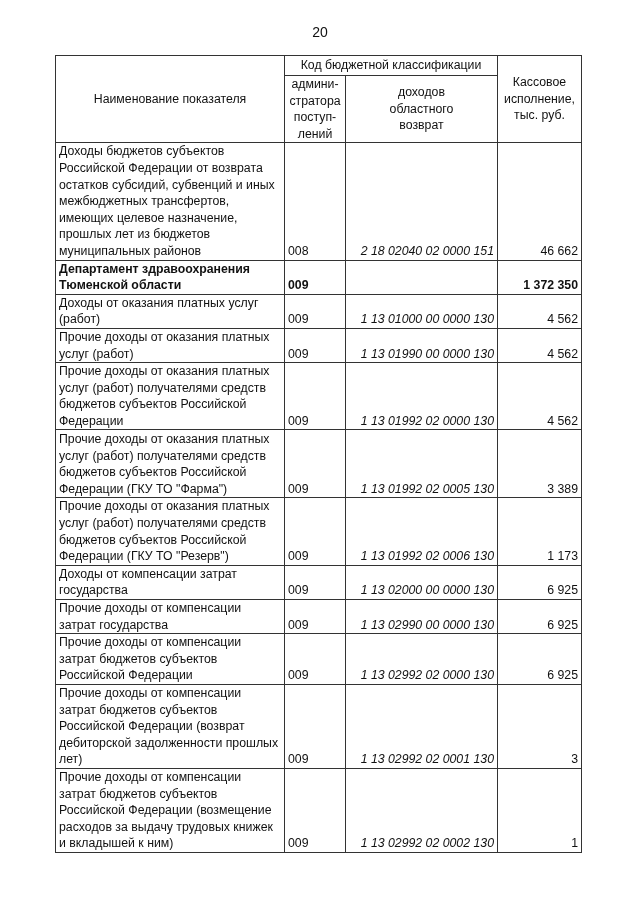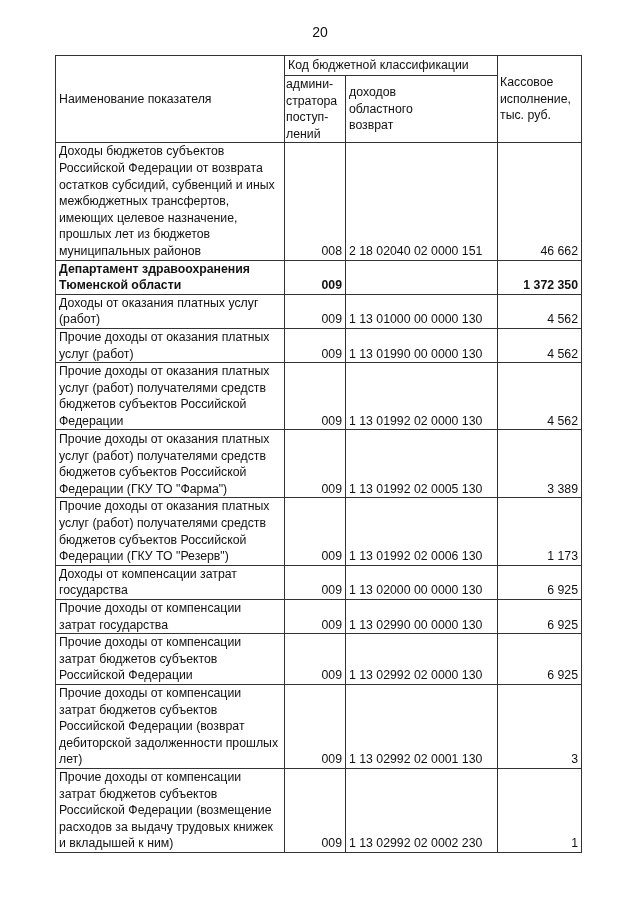--- a/index.html
+++ b/index.html
@@ -3,25 +3,25 @@
 <meta charset="utf-8">
 <style>
   html, body { margin: 0; padding: 0; background: #ffffff; }
   body { width: 640px; height: 905px; position: relative; overflow: hidden;
          font-family: "Liberation Sans", sans-serif; color: #111; }
   .page-num { position: absolute; top: 24px; left: 0; width: 640px; text-align: center;
               font-size: 14px; }
   table { position: absolute; left: 55px; top: 55px; border-collapse: collapse;
           table-layout: fixed; width: 526px; font-size: 12.3px; line-height: 16.6px; }
   td, th { border: 1px solid #333; padding: 0 3px; font-weight: normal; vertical-align: bottom; }
-  th { text-align: left; vertical-align: middle; }
+  th { text-align: center; vertical-align: middle; }
   col.c1 { width: 229px; } col.c2 { width: 61px; } col.c3 { width: 152px; } col.c4 { width: 84px; }
   td.name { text-align: left; }
-  td.adm { text-align: right; }
-  td.code { text-align: left; }
+  td.adm { text-align: left; }
+  td.code { text-align: right; font-style: italic; }
   td.amt { text-align: right; }
   tr.bold td { font-weight: bold; }
   th.kbk { height: 19px; }
   th.sub { height: 63px; }
 </style>
 </head>
 <body>
 
 <div class="page-num">20</div>
 
@@ -111,17 +111,17 @@
       </tr>
       <tr style="height: 83px;">
         <td class="name">Прочие доходы от компенсации затрат бюджетов субъектов Российской Федерации (возврат дебиторской задолженности прошлых лет)</td>
         <td class="adm">009</td>
         <td class="code">1 13 02992 02 0001 130</td>
         <td class="amt">3</td>
       </tr>
       <tr style="height: 83px;">
         <td class="name">Прочие доходы от компенсации затрат бюджетов субъектов Российской Федерации (возмещение расходов за выдачу трудовых книжек и вкладышей к ним)</td>
         <td class="adm">009</td>
-        <td class="code">1 13 02992 02 0002 230</td>
+        <td class="code">1 13 02992 02 0002 130</td>
         <td class="amt">1</td>
       </tr>
     </tbody>
 </table>
 
 </body></html>

